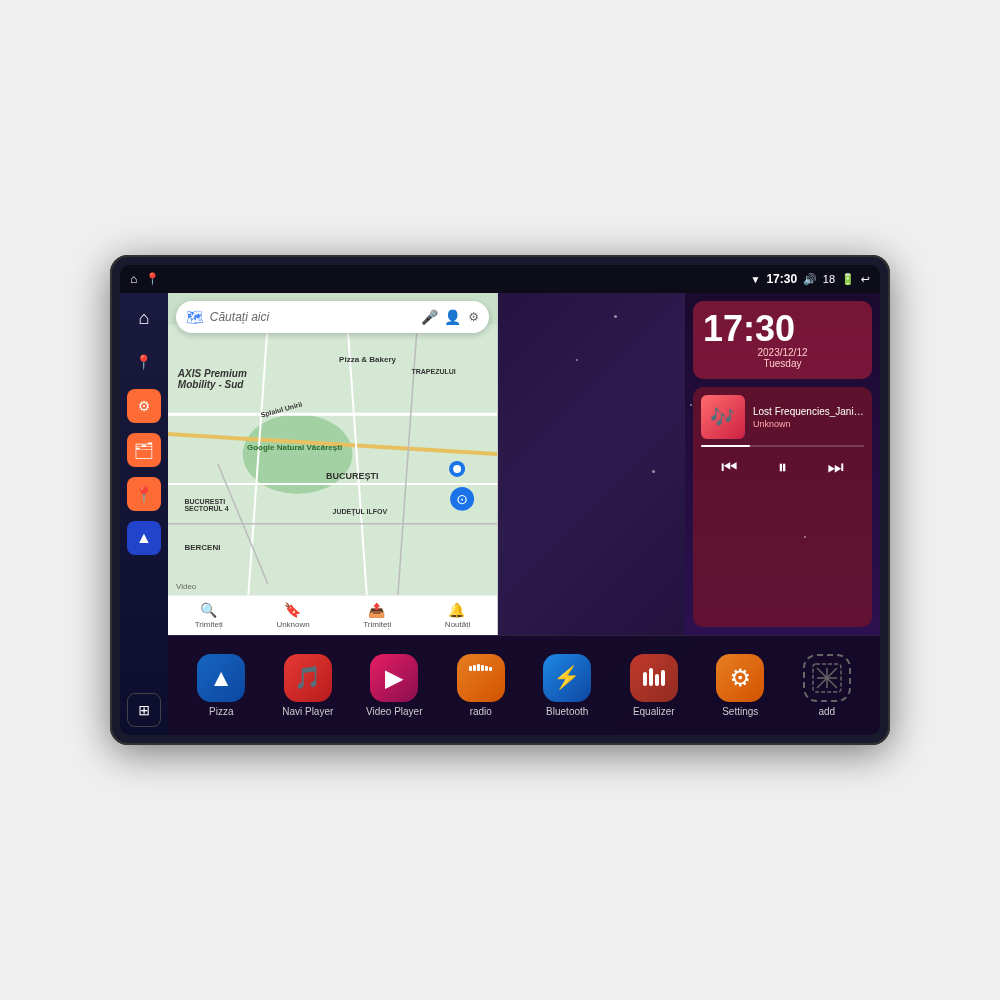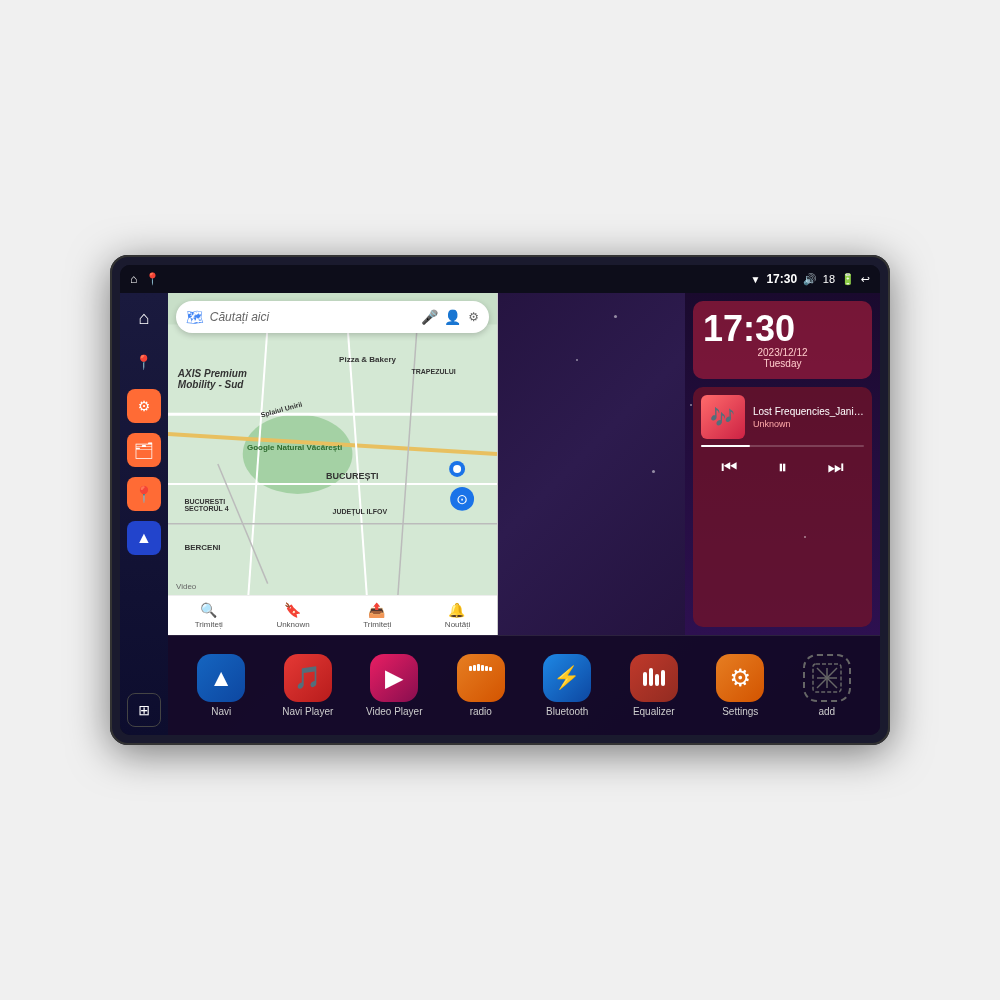--- a/index.html
+++ b/index.html
@@ -503,21 +503,21 @@
               </div>
             </div>
 
           </div>
         </div>
 
         <div class="bottom-apps">
 
           <div class="app-item">
             <div class="app-icon icon-navi" style="color:#fff; font-size:24px;">▲</div>
-            <span class="app-label">Navi</span>
+            <span class="app-label">Pizza</span>
           </div>
 
           <div class="app-item">
             <div class="app-icon icon-music" style="color:#fff;">🎵</div>
             <span class="app-label">Navi Player</span>
           </div>
 
           <div class="app-item">
             <div class="app-icon icon-video" style="color:#fff; font-size:24px;">▶</div>
             <span class="app-label">Video Player</span>

